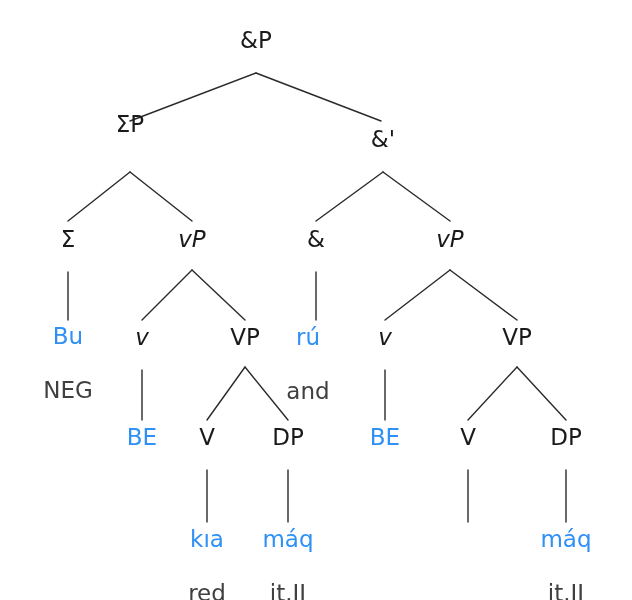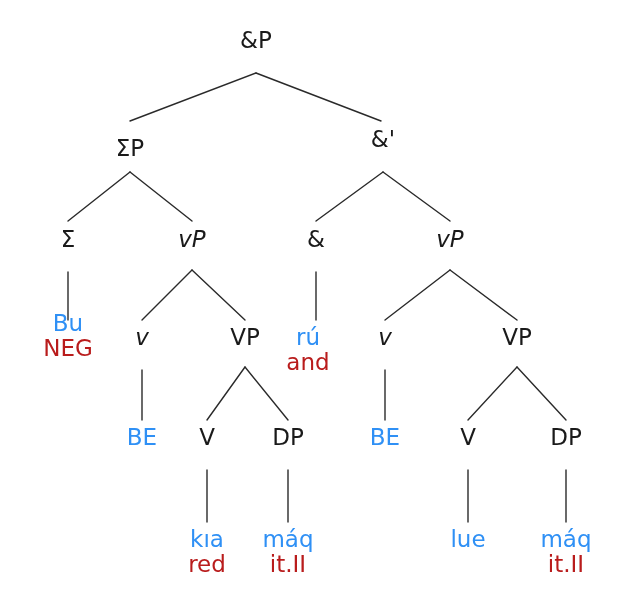--- a/index.html
+++ b/index.html
@@ -41,21 +41,22 @@
   }
   .node.italic-v .cat {
     font-style: italic;
   }
   .node .form {
     display: block;
     color: #2f90f5;
   }
   .node .gloss {
     display: block;
-    color: #b91c1c;
+    color: #404040;
+    margin-top: 29px;
   }
 </style>
 </head>
 <body>
 
 <div id="tree-figure">
 
   <svg id="tree-edges" viewBox="0 0 632 600" width="632" height="600" xmlns="http://www.w3.org/2000/svg">
     <g stroke="#2a2a2a" stroke-width="1.4" fill="none" stroke-linecap="round">
 
@@ -95,41 +96,41 @@
       <line x1="468" y1="470" x2="468" y2="522"></line>
 
       <line x1="566" y1="470" x2="566" y2="522"></line>
     </g>
   </svg>
 
   <div class="node" style="left:256px; top:28px;">
     <span class="cat">&amp;P</span>
   </div>
 
-  <div class="node" style="left:130px; top:136px;">
+  <div class="node" style="left:130px; top:112px;">
     <span class="cat">ΣP</span>
   </div>
   <div class="node" style="left:383px; top:127px;">
     <span class="cat">&amp;'</span>
   </div>
 
   <div class="node" style="left:68px; top:227px;">
     <span class="cat">Σ</span>
   </div>
   <div class="node italic-v" style="left:192px; top:227px;">
     <span class="cat">vP</span>
   </div>
   <div class="node" style="left:316px; top:227px;">
     <span class="cat">&amp;</span>
   </div>
   <div class="node italic-v" style="left:450px; top:227px;">
     <span class="cat">vP</span>
   </div>
 
-  <div class="node" style="left:68px; top:311px;">
+  <div class="node" style="left:68px; top:324px;">
     <span class="form">Bu</span>
     <span class="gloss">NEG</span>
   </div>
   <div class="node italic-v" style="left:142px; top:325px;">
     <span class="cat">v</span>
   </div>
   <div class="node" style="left:245px; top:325px;">
     <span class="cat">VP</span>
   </div>
   <div class="node" style="left:308px; top:325px;">
@@ -164,20 +165,19 @@
 
   <div class="node" style="left:207px; top:527px;">
     <span class="form">kıa</span>
     <span class="gloss">red</span>
   </div>
   <div class="node" style="left:288px; top:527px;">
     <span class="form">máq</span>
     <span class="gloss">it.II</span>
   </div>
   <div class="node" style="left:468px; top:527px;">
-    <span class="form">lue</span>
   </div>
   <div class="node" style="left:566px; top:527px;">
     <span class="form">máq</span>
     <span class="gloss">it.II</span>
   </div>
 
 </div>
 
 </body></html>

